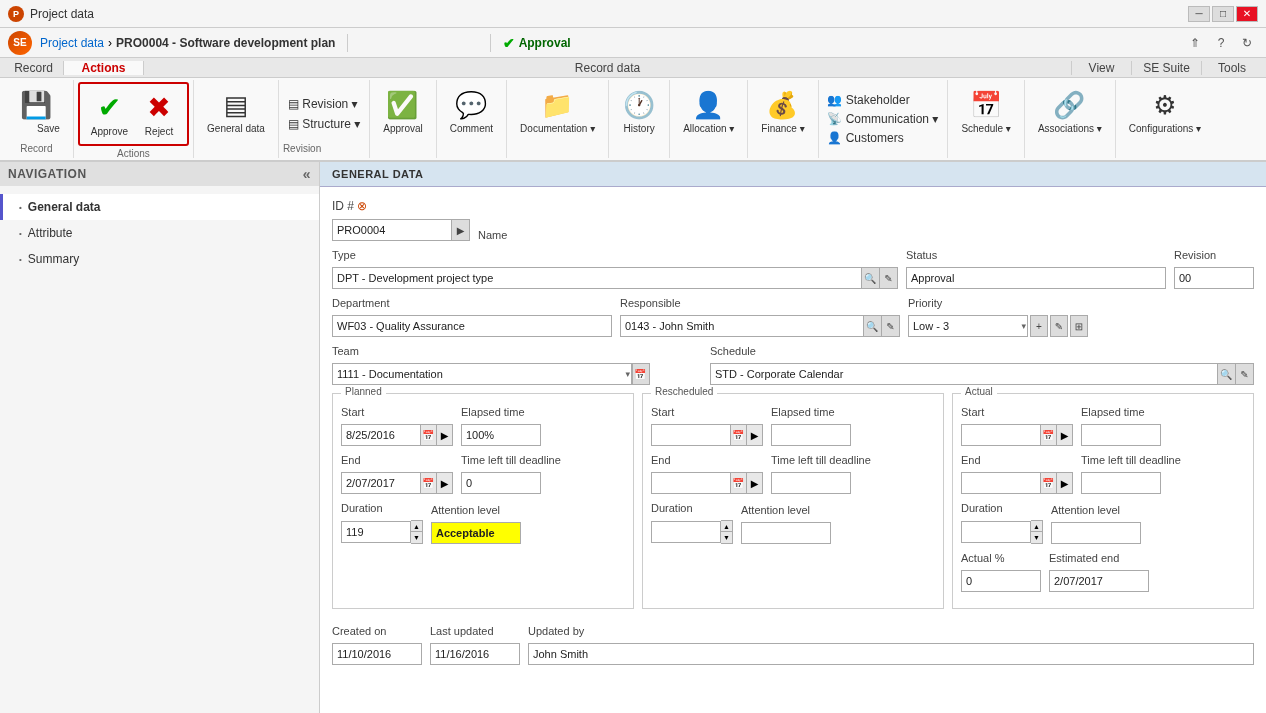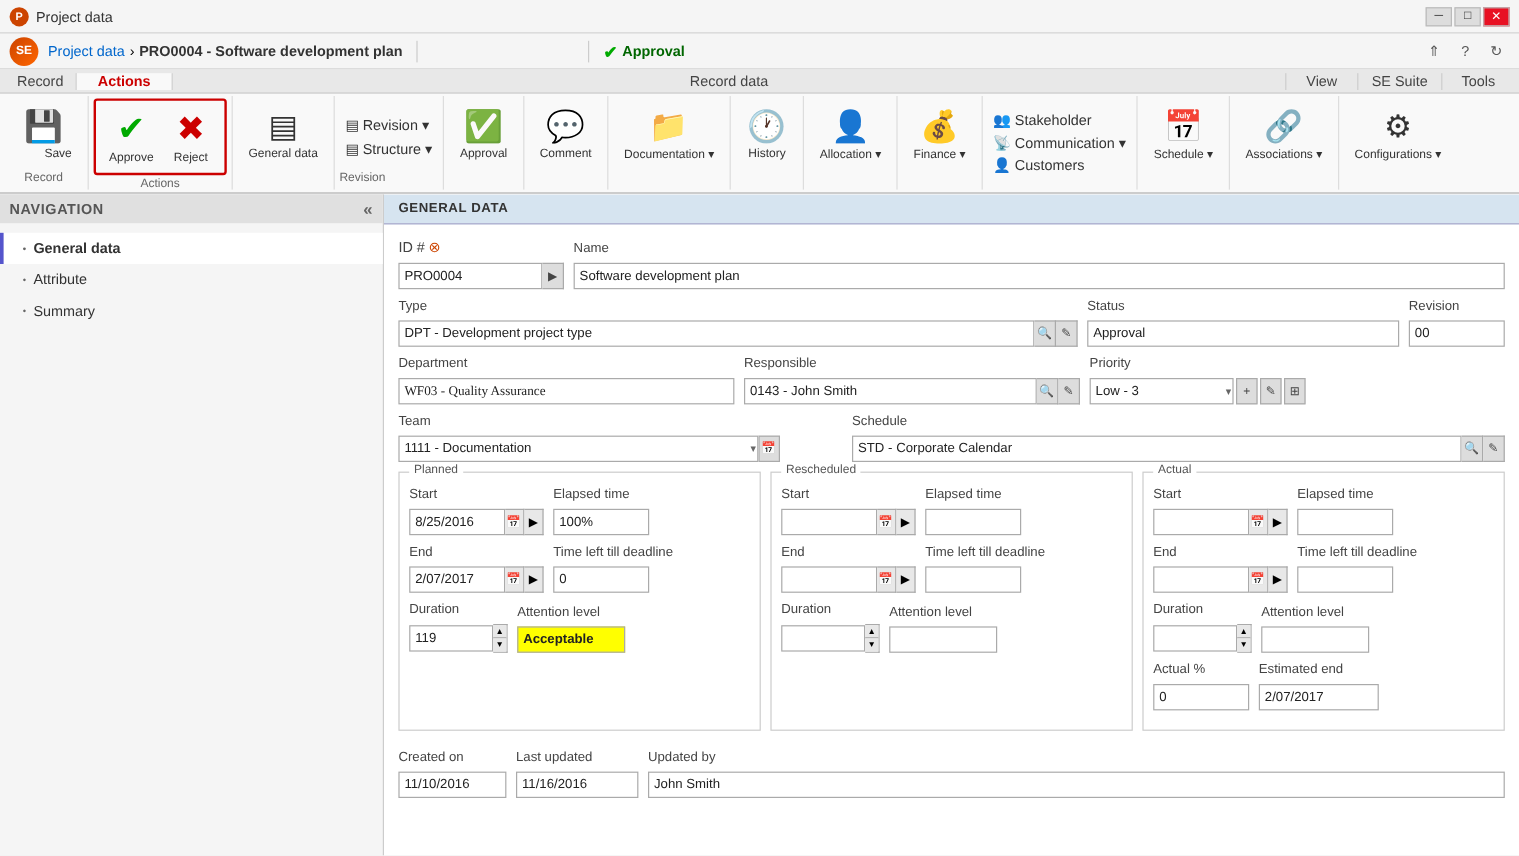--- a/index.html
+++ b/index.html
@@ -510,21 +510,20 @@
             <span>ID #</span>
             <span class="required">⊗</span>
           </div>
           <div class="input-with-btn">
             <input class="form-input" style="width: 120px;" readonly="" value="PRO0004">
             <div class="input-btn">▶</div>
           </div>
         </div>
         <div class="form-group" style="flex:1;">
           <div class="form-label">Name</div>
-          <input class="form-input form-input-wide" style="width: 100%;" value="Software development plan">
         </div>
       </div>
 
       <div class="form-row">
         <div class="form-group" style="flex:1;">
           <div class="form-label">Type</div>
           <div class="input-with-btn">
             <input class="form-input" style="width: 330px;" readonly="" value="DPT - Development project type">
             <div class="input-btn">🔍</div>
             <div class="input-btn">✎</div>
@@ -536,21 +535,21 @@
         </div>
         <div class="form-group" style="width:80px;">
           <div class="form-label">Revision</div>
           <input class="form-input" style="width: 100%;" readonly="" value="00">
         </div>
       </div>
 
       <div class="form-row">
         <div class="form-group" style="width:280px;">
           <div class="form-label">Department</div>
-          <input class="form-input" style="width: 100%; font-family: Liberation Serif, serif;" readonly="" value="WF03 - Quality Assurance">
+          <input class="form-input" style="width: 100%;" readonly="" value="WF03 - Quality Assurance">
         </div>
         <div class="form-group" style="width:280px;">
           <div class="form-label">Responsible</div>
           <div class="input-with-btn">
             <input class="form-input" style="width: 240px;" readonly="" value="0143 - John Smith">
             <div class="input-btn">🔍</div>
             <div class="input-btn">✎</div>
           </div>
         </div>
         <div class="form-group" style="width:180px;">
@@ -756,21 +755,21 @@
 
       </div>
 
       <div class="form-row" style="margin-top:8px;">
         <div class="form-group">
           <div class="form-label">Created on</div>
           <input class="form-input" style="width: 90px;" readonly="" value="11/10/2016">
         </div>
         <div class="form-group">
           <div class="form-label">Last updated</div>
-          <input class="form-input" style="width: 102px;" readonly="" value="11/16/2016">
+          <input class="form-input" style="width: 90px;" readonly="" value="11/16/2016">
         </div>
         <div class="form-group" style="flex:1;">
           <div class="form-label">Updated by</div>
           <input class="form-input" style="width: 100%;" readonly="" value="John Smith">
         </div>
       </div>
 
     </div>
   </div>
 </div>

